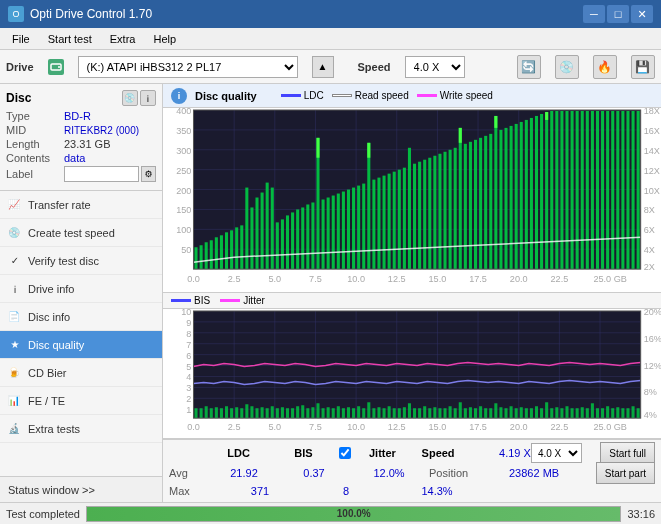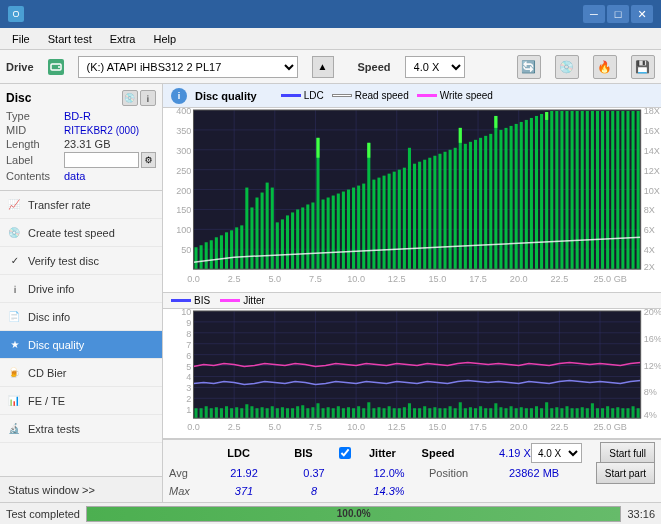--- a/index.html
+++ b/index.html
@@ -372,20 +372,21 @@
       padding: 0 2px;
       width: 55px;
     }
   </style>
 </head>
 <body>
 
 <div class="title-bar">
   <div class="title-bar-left">
     <span class="title-bar-icon">O</span>
+    <span>Opti Drive Control 1.70</span>
   </div>
   <div class="title-bar-controls">
     <button class="title-btn">─</button>
     <button class="title-btn">□</button>
     <button class="title-btn close">✕</button>
   </div>
 </div>
 
 <div class="menu-bar">
   <span class="menu-item">File</span>
@@ -435,27 +436,27 @@
       </div>
       <div class="disc-info-row">
         <span class="disc-info-key">MID</span>
         <span class="disc-info-val" style="font-size:10px;">RITEKBR2 (000)</span>
       </div>
       <div class="disc-info-row">
         <span class="disc-info-key">Length</span>
         <span class="disc-info-val black">23.31 GB</span>
       </div>
       <div class="disc-info-row">
+        <span class="disc-info-key">Contents</span>
+        <span class="disc-info-val">data</span>
+      </div>
+      <div class="disc-info-row">
         <span class="disc-info-key">Label</span>
         <input type="text" class="label-input" style="">
         <button class="label-btn">⚙</button>
-      </div>
-      <div class="disc-info-row">
-        <span class="disc-info-key">Contents</span>
-        <span class="disc-info-val">data</span>
       </div>
     </div>
 
     <div>
       <div class="nav-item">
         <span class="nav-icon">📈</span>
         <span>Transfer rate</span>
       </div>
       <div class="nav-item">
         <span class="nav-icon">💿</span>
@@ -890,21 +891,21 @@
           <div style="width:70px;text-align:center;color:#0000cc;">21.92</div>
           <div style="width:70px;text-align:center;color:#0000cc;">0.37</div>
           <div style="width:80px;text-align:center;color:#0000cc;">12.0%</div>
           <div style="width:80px;color:#555;">Position</div>
           <div style="width:80px;color:#0000cc;">23862 MB</div>
           <div style="margin-left:auto;">
             <button class="start-btn">Start part</button>
           </div>
         </div>
 
-        <div style="display:flex;align-items:center;font-size:11px;gap:0;height:18px;font-style:italic;">
+        <div style="display:flex;align-items:center;font-size:11px;gap:16px;height:18px;">
           <div style="width:40px;color:#555;">Max</div>
           <div style="width:70px;text-align:center;color:#0000cc;">371</div>
           <div style="width:70px;text-align:center;color:#0000cc;">8</div>
           <div style="width:80px;text-align:center;color:#0000cc;">14.3%</div>
         </div>
 
         <div style="display:flex;align-items:center;font-size:11px;gap:0;height:18px;">
           <div style="width:40px;color:#555;">Total</div>
           <div style="width:70px;text-align:center;color:#0000cc;">8370259</div>
           <div style="width:70px;text-align:center;color:#0000cc;">142812</div>

